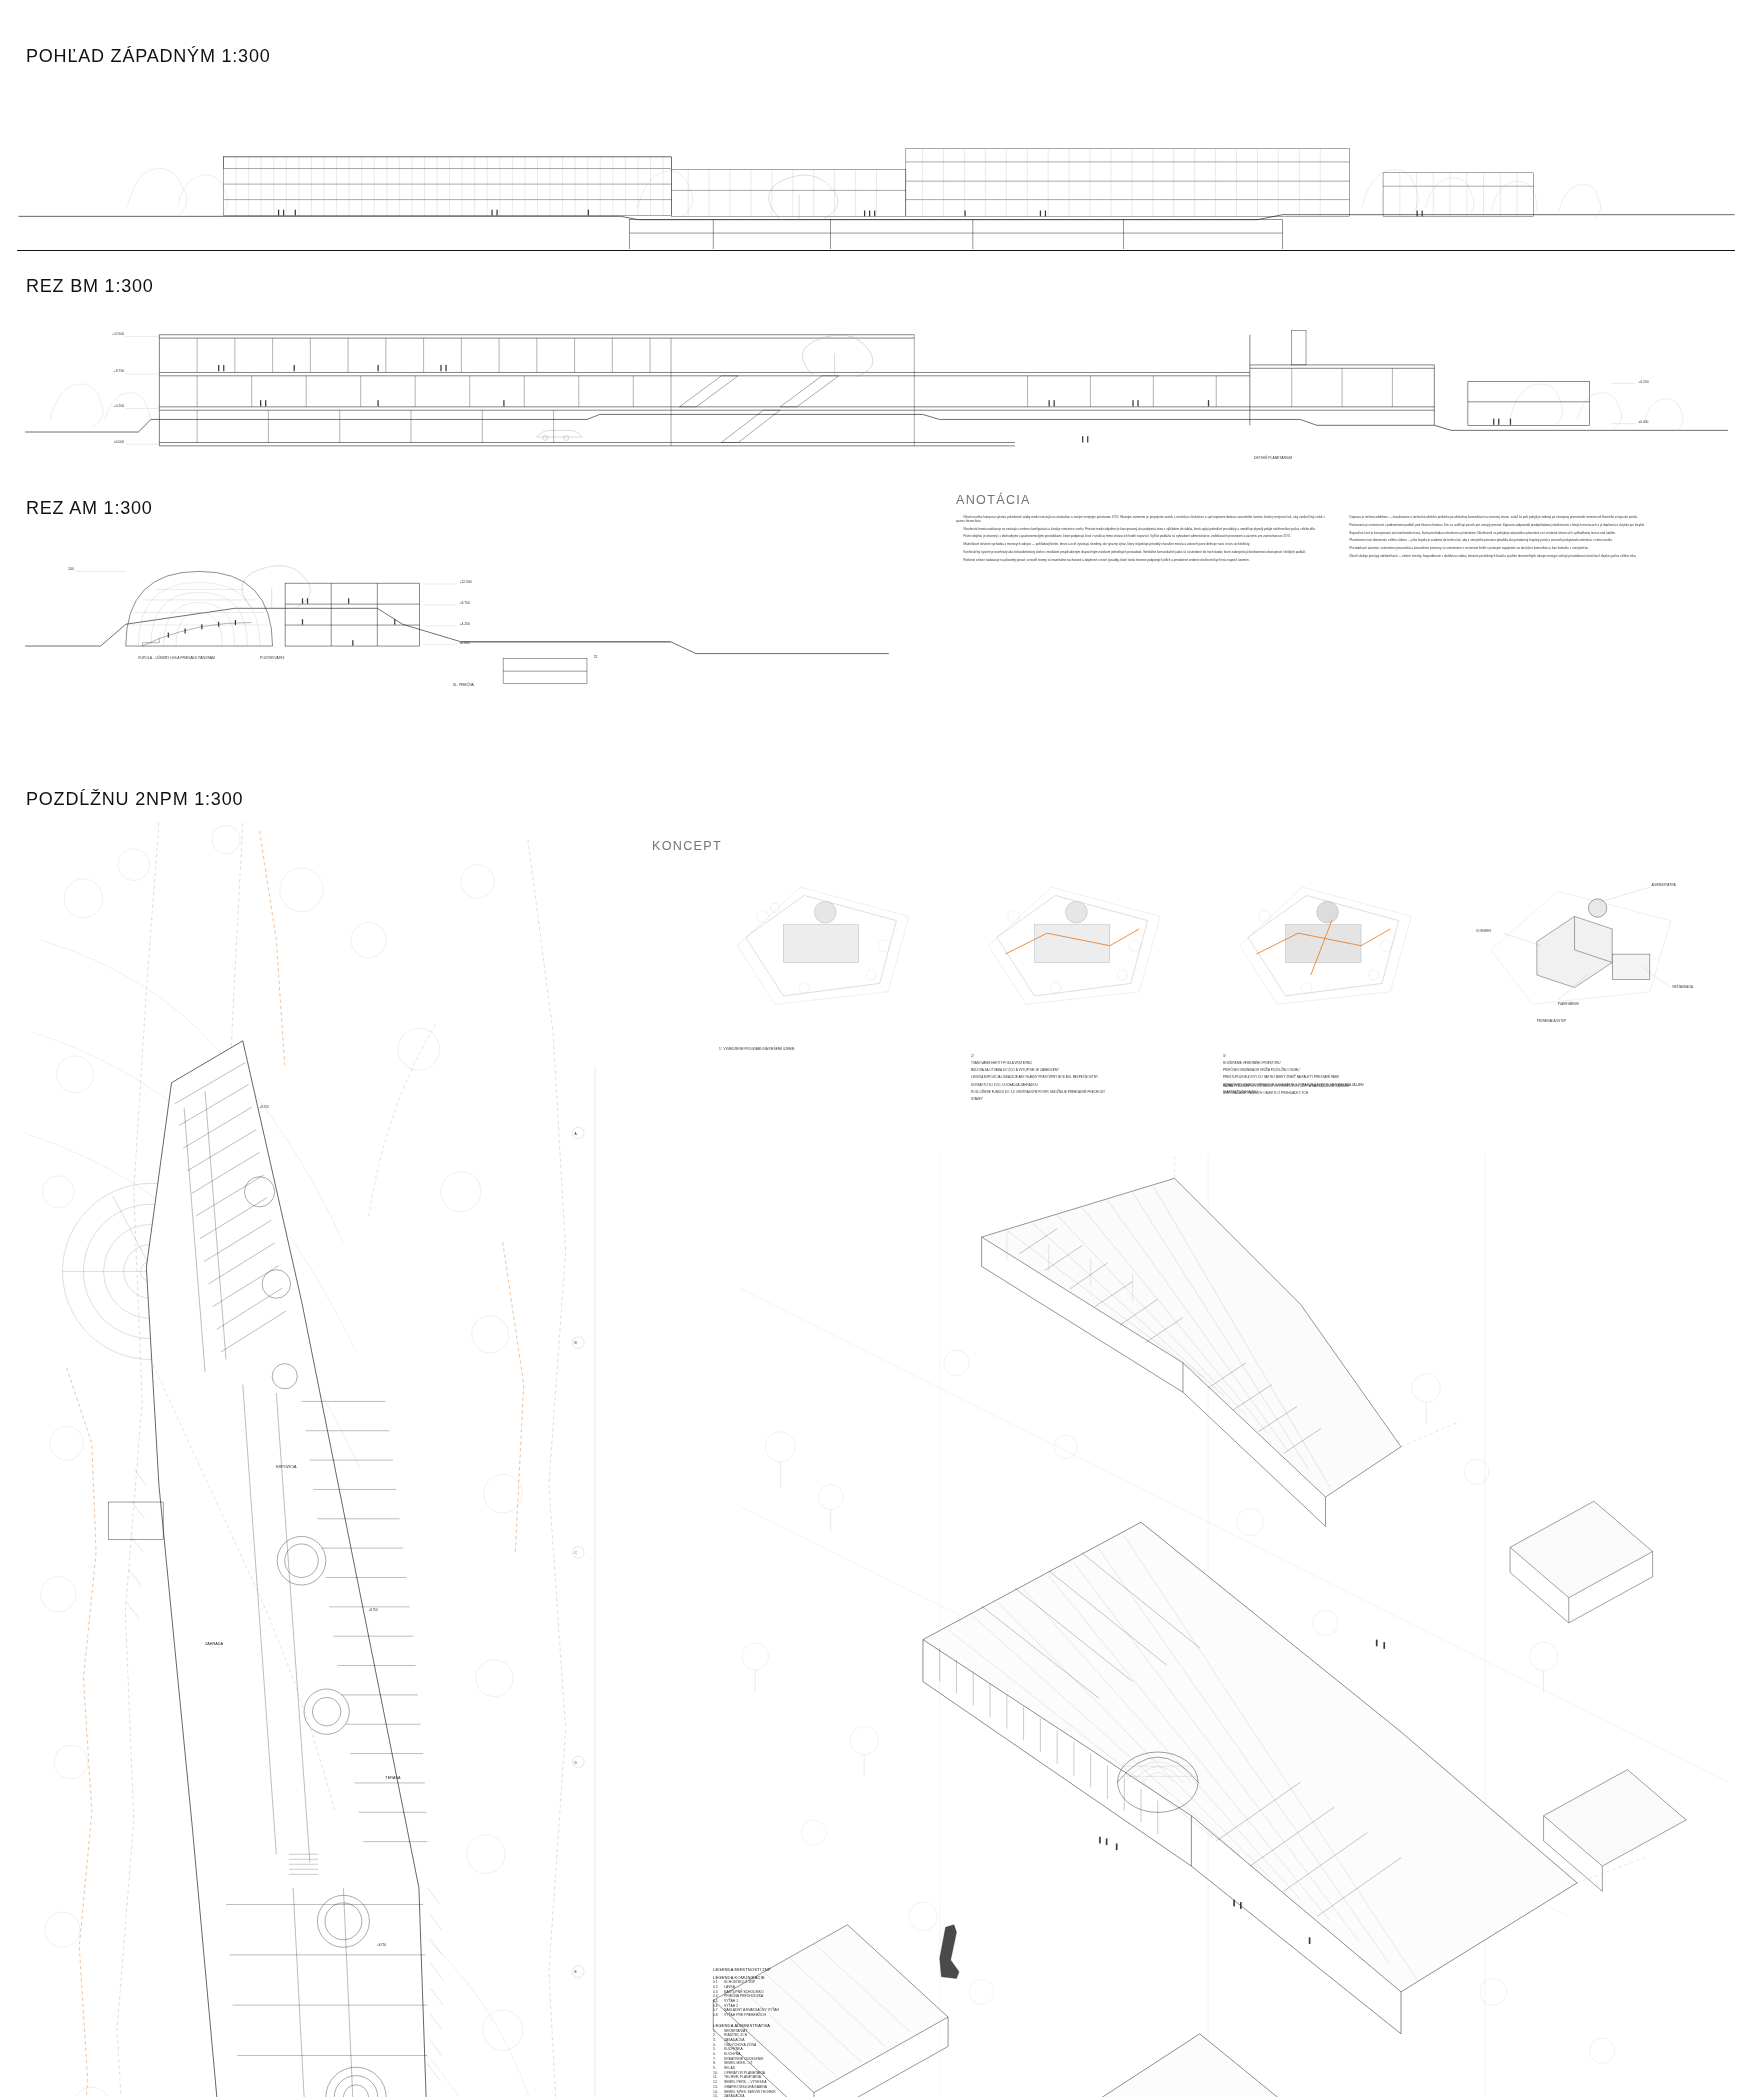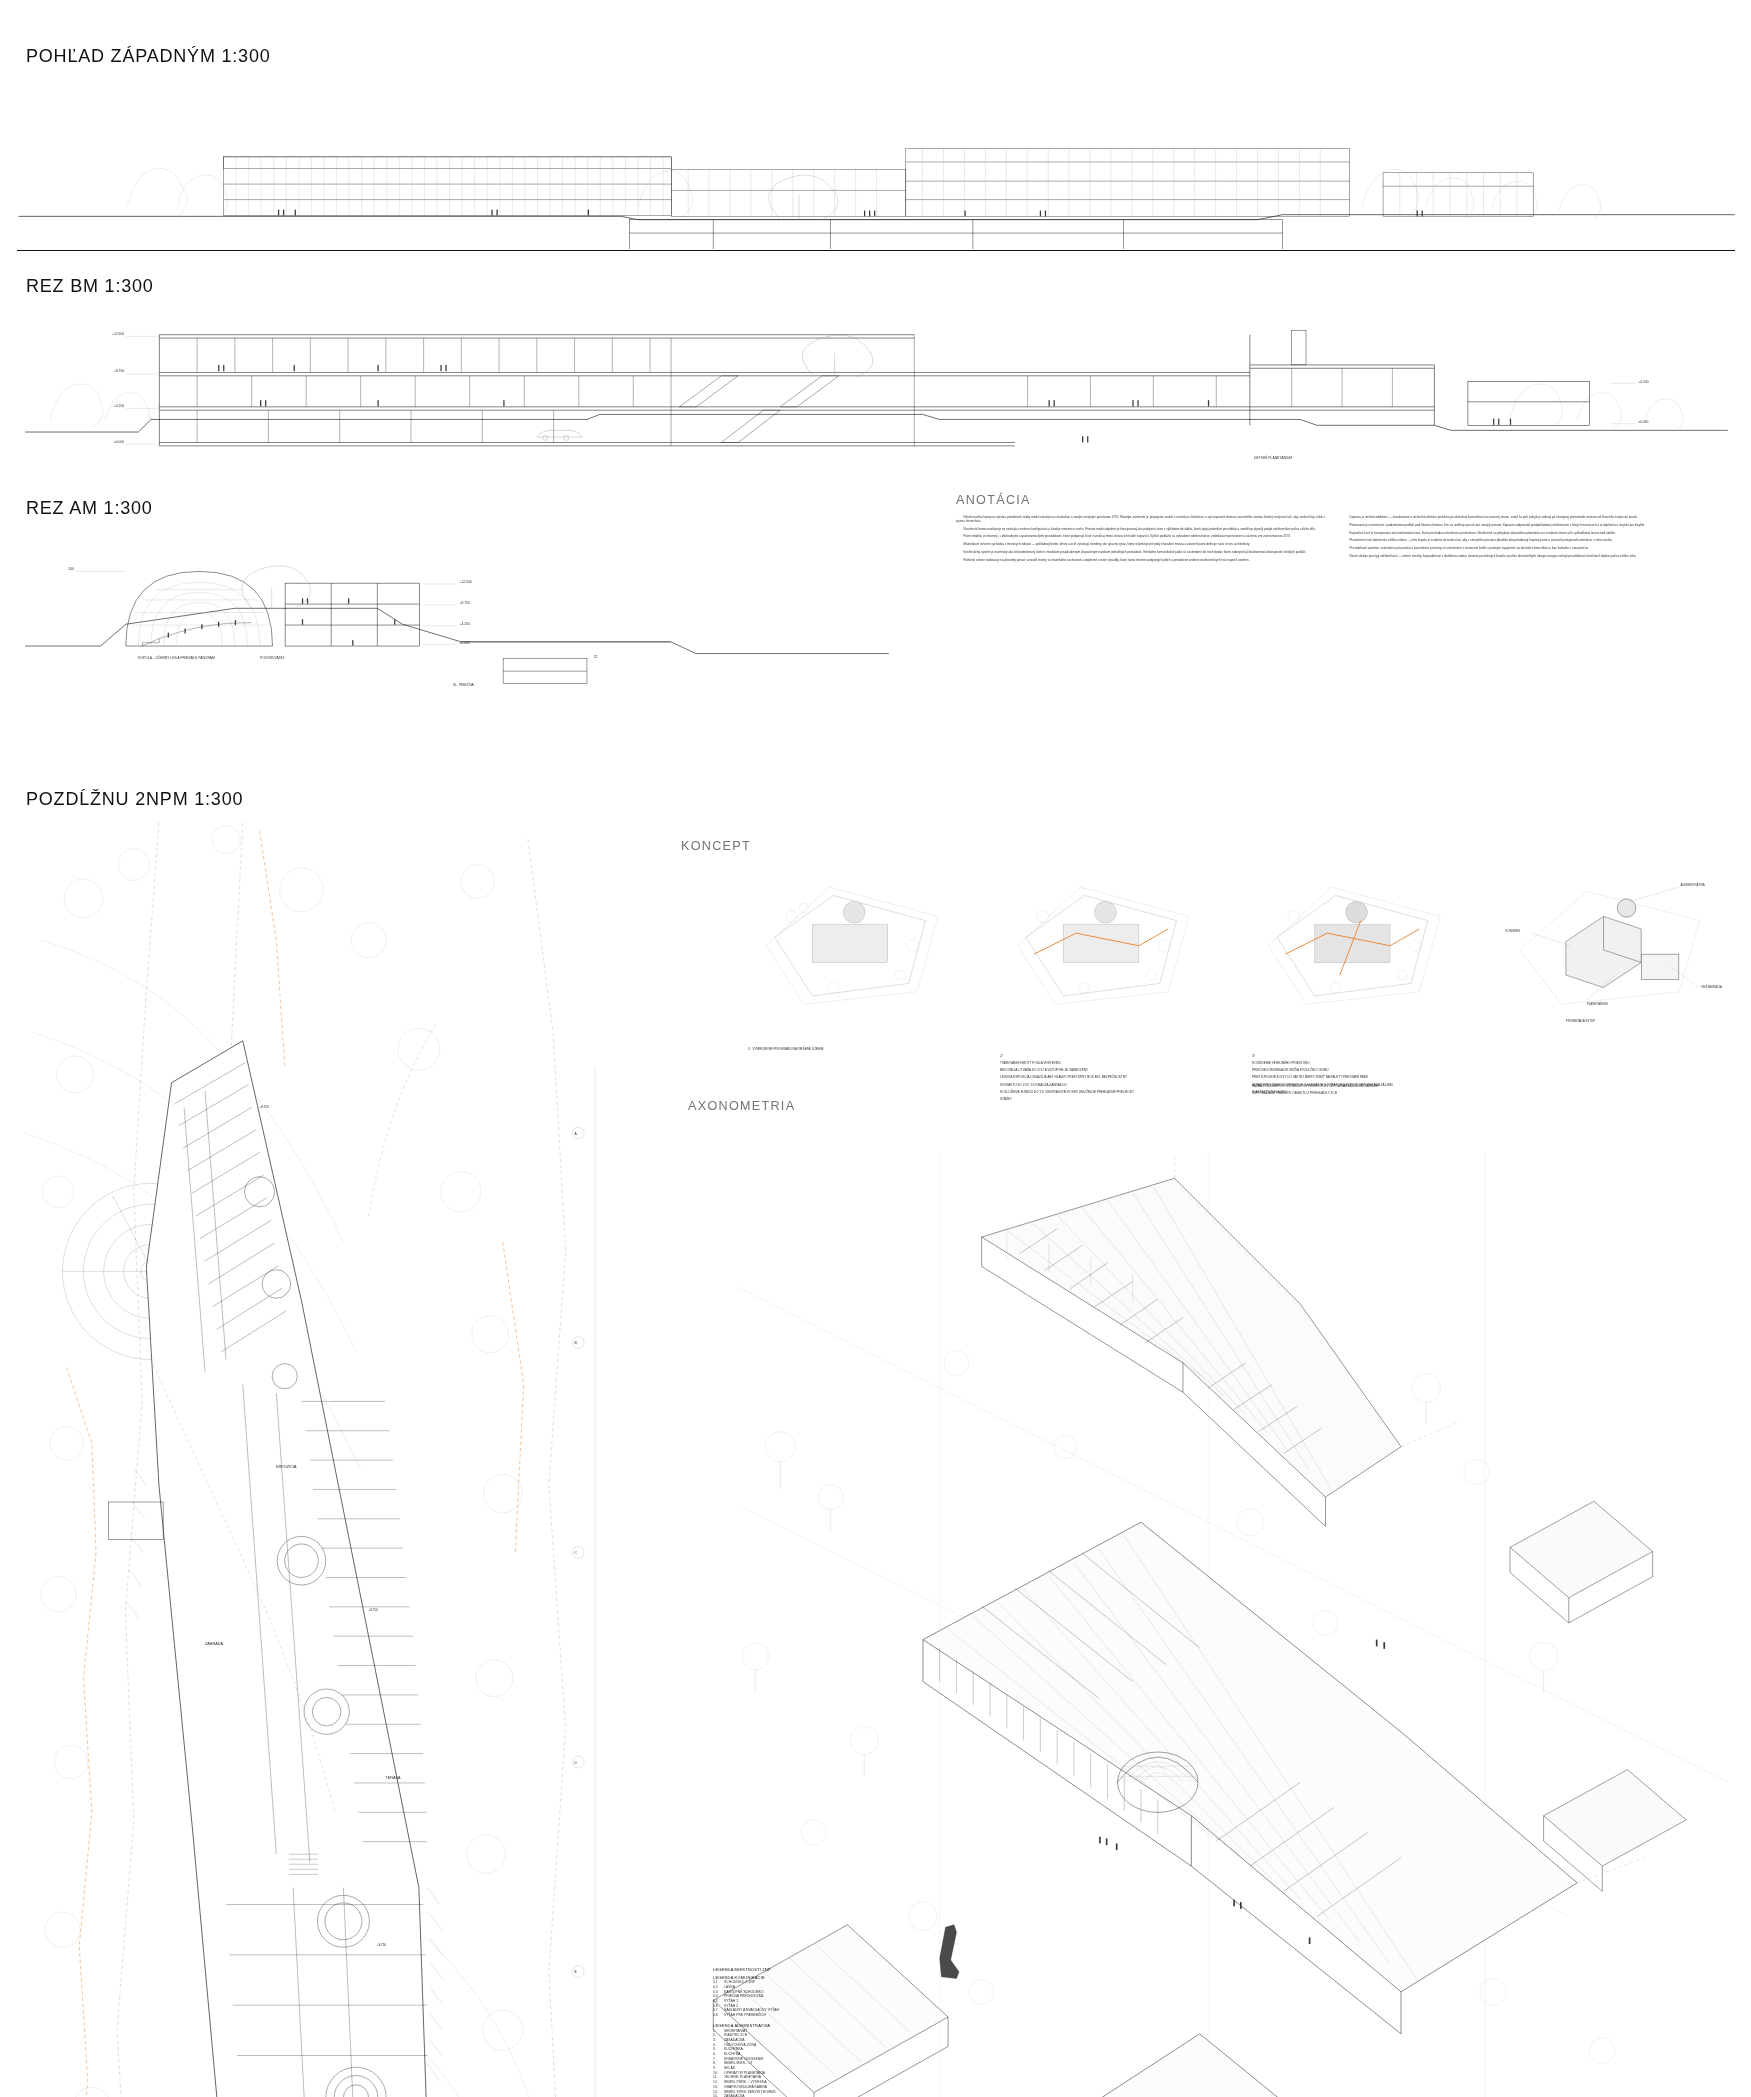--- a/index.html
+++ b/index.html
@@ -643,21 +643,21 @@
       <text x="1354" y="1764" text-anchor="middle" font-size="8">C</text>
       <text x="1354" y="2264" text-anchor="middle" font-size="8">D</text>
       <text x="1354" y="2764" text-anchor="middle" font-size="8">E</text>
       <text x="600" y="700" font-size="7">+8.750</text>
       <text x="860" y="1900" font-size="7">+8.750</text>
       <text x="880" y="2700" font-size="7">+8.750</text>
     </g>
   </svg>
 </div>
 
-<div class="panel" style="left:681px;top:839px;width:1049px;height:252px;">
+<div class="panel" style="left:652px;top:839px;width:1049px;height:252px;">
   <div class="sect-ttl" style="margin-left:0;">KONCEPT</div>
 
   <svg width="1028" height="180" viewBox="0 0 2450 430" style="position:absolute;left:59px;top:23px;">
     <g class="nofill">
 
       <g transform="translate(20,20)">
         <path class="grey" stroke-width="0.8" d="M60 160 L200 60 L420 120 L380 270 L150 300 Z"></path>
         <path class="lgrey" stroke-width="0.7" d="M40 180 L190 40 L450 110 L400 290 L130 320 Z"></path>
         <rect class="grey" x="150" y="130" width="180" height="90" stroke-width="0.8" fill="#ededed"></rect>
         <circle class="grey" cx="250" cy="100" r="26" stroke-width="0.8" fill="#e6e6e6"></circle>
@@ -741,21 +741,20 @@
 ATRAKTÍVNY VIDIECKÝ PRIESTOR V KONTAKTE S VÝRAZOM A EXPOZÍCIAMI MIEĽBKA ZÁLJEM
 SI AKTIVITY ZCH A ZOO</span>
   </div>
   <div style="position:absolute;left:571px;top:235px;width:159px;white-space:pre-line;">
     <span class="concept-cap">VÄZBA PODZEMNÝCH ÚSTREDNÝCH PRIESTOROV UŽITÝA NADVÄZUJÚCE ZÁZEMIE
 USPORIADANIE OBJEMOV OBJEKTU Z PREHLIADKY ZCH</span>
   </div>
 </div>
 
 <div class="panel" style="left:688px;top:1099px;width:1057px;height:1359px;">
-  <div class="sect-ttl">AXONOMETRIA</div>
 
   <svg width="1057" height="1321" viewBox="0 0 2520 3150" style="position:absolute;left:0;top:29px;">
     <g class="nofill">
 
       <g class="lgrey" stroke-width="0.5">
         <line x1="120" y1="380" x2="2480" y2="1560"></line>
         <line x1="120" y1="900" x2="2100" y2="1880"></line>
         <line x1="600" y1="60" x2="600" y2="3060"></line>
         <line x1="1240" y1="60" x2="1240" y2="3060"></line>
         <line x1="1900" y1="60" x2="1900" y2="3060"></line>

